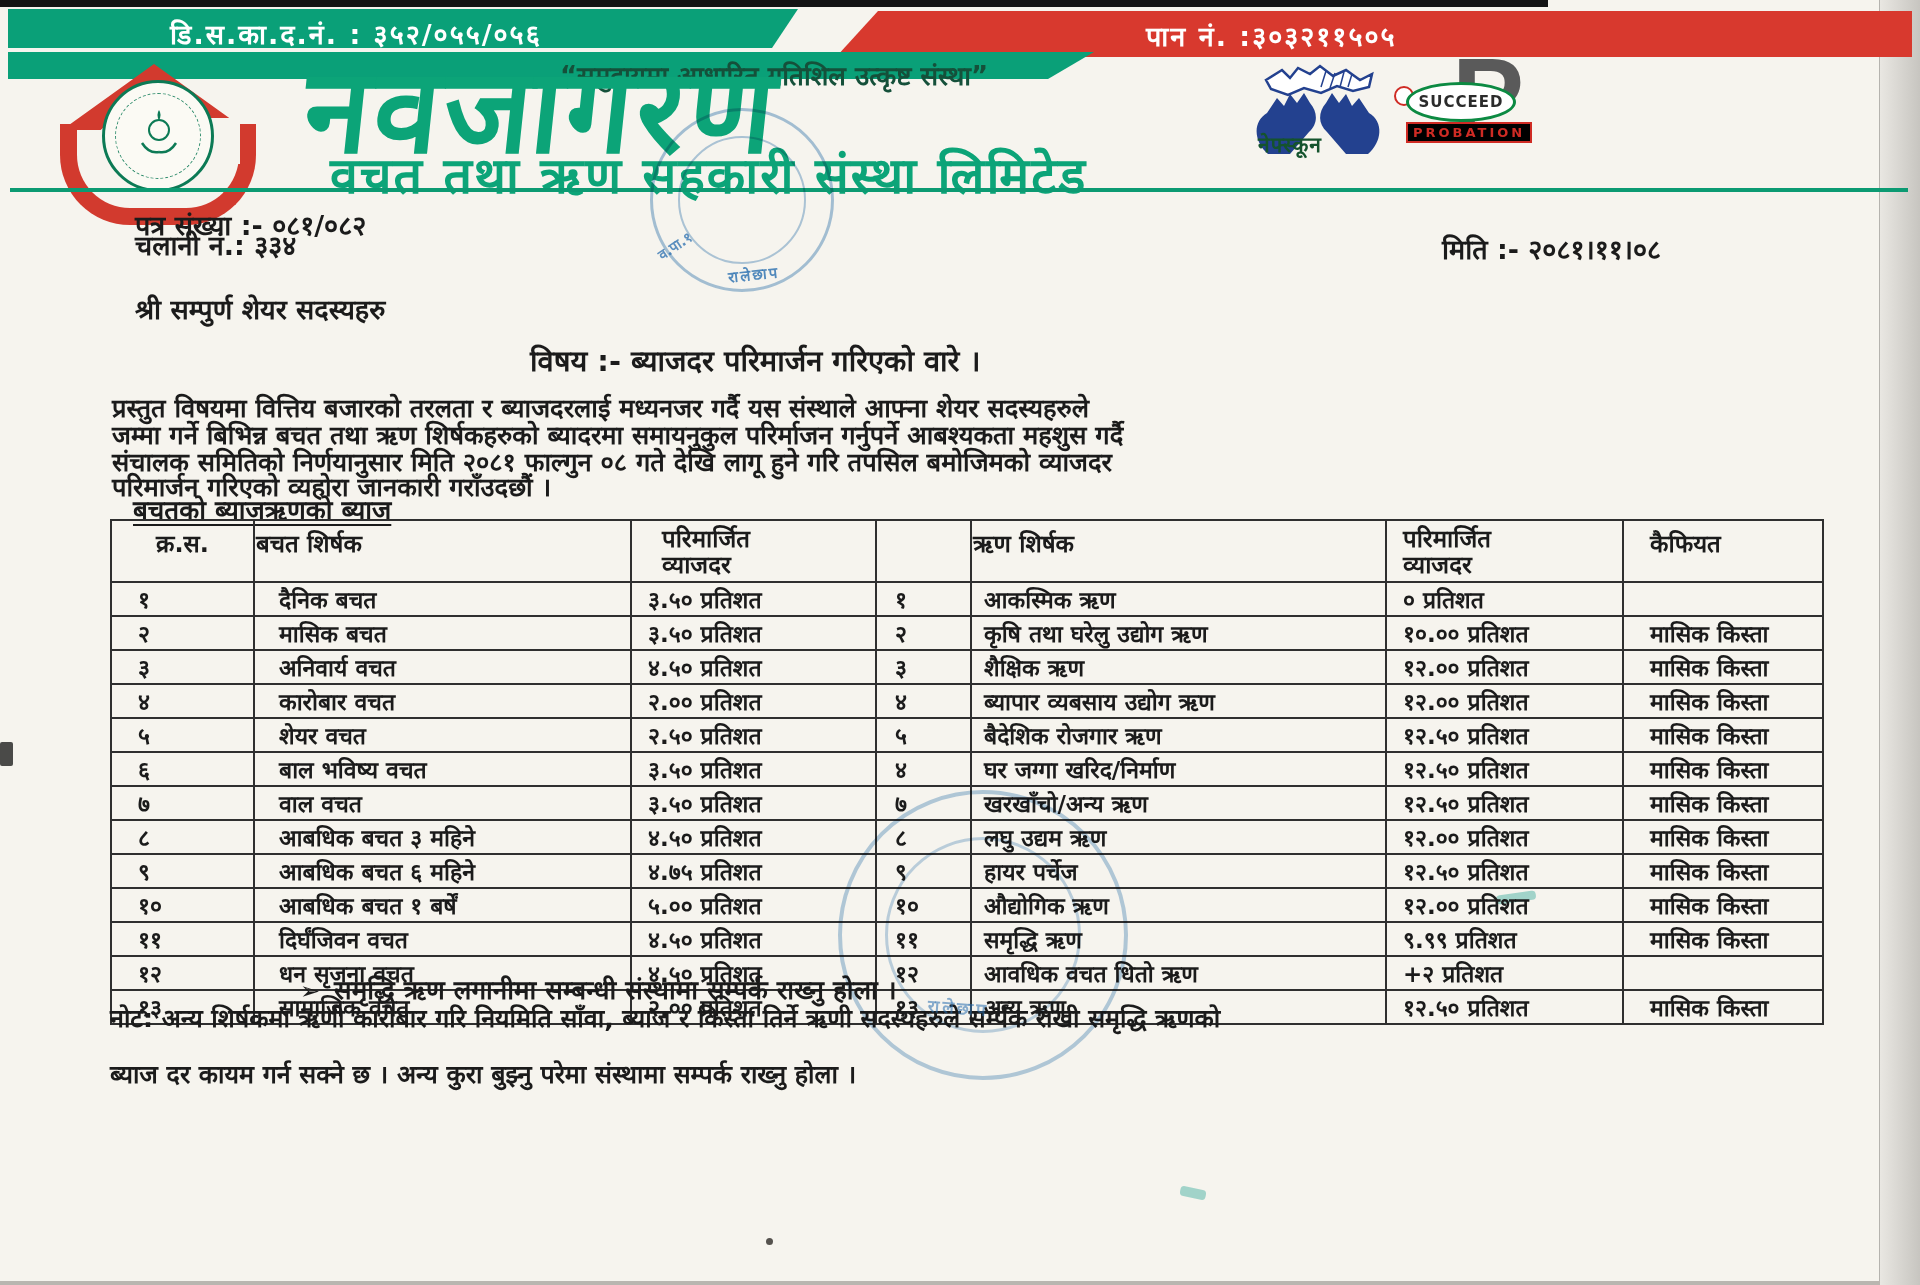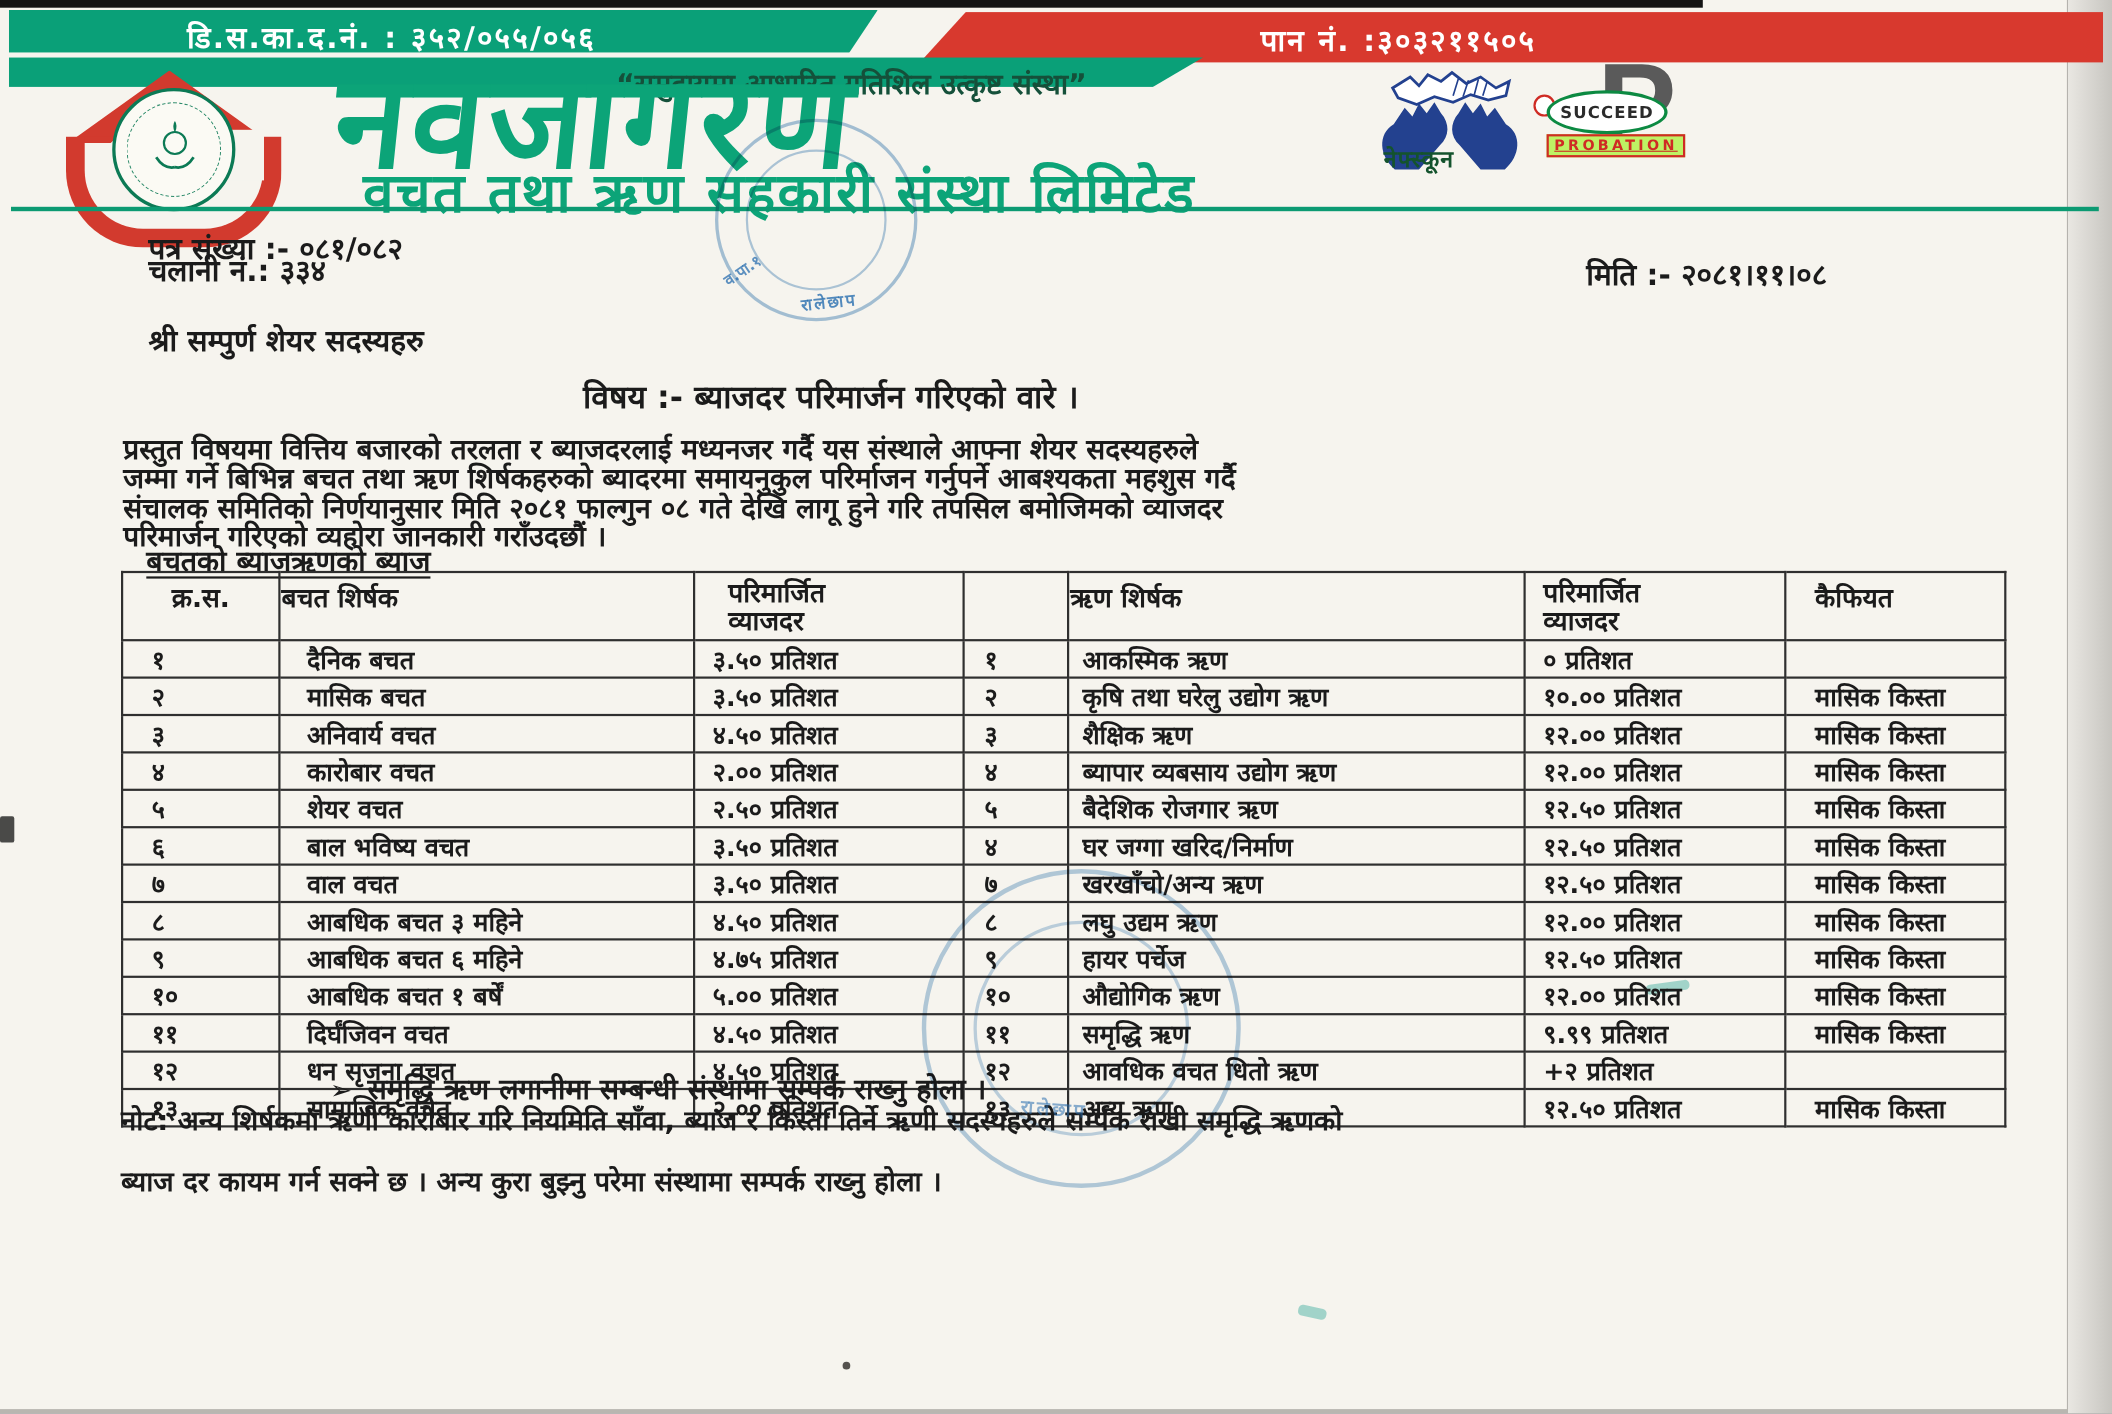--- a/index.html
+++ b/index.html
@@ -37,22 +37,22 @@
   .green-rule{left:10px;top:188px;width:1898px;height:4px;background:#0c9a72;}
   
   .nefscun{left:1238px;top:56px;width:160px;height:100px;}
   .nefscun-label{left:1258px;top:130px;font-size:21px;font-weight:700;color:#14532d;letter-spacing:1px;}
   
   .succeed-p{left:1452px;top:42px;font-size:108px;font-weight:800;color:#5a5a5a;font-family:"Liberation Sans",sans-serif;line-height:1;}
   .succeed-oval{left:1406px;top:82px;width:104px;height:34px;border:3px solid #0c8a42;border-radius:50%;
                 background:#fff;display:flex;align-items:center;justify-content:center;
                 font-size:15px;font-weight:800;color:#2b2b2b;letter-spacing:1px;}
   .succeed-badge{left:1394px;top:86px;width:20px;height:20px;border:2px solid #cf2b24;border-radius:50%;background:#fff;box-sizing:border-box;}
-  .probation{left:1406px;top:122px;padding:1px 5px;border:2px solid #cf2b24;background:#bef264;
-             font-size:13px;font-weight:800;color:#cf2b24;letter-spacing:3px;text-decoration:underline;}
+  .probation{left:1406px;top:122px;padding:1px 5px;border:2px solid #cf2b24;background:#000000;
+             font-size:13px;font-weight:800;color:#cf2b24;letter-spacing:3px;}
   
   .stamp-ring{border-radius:50%;box-sizing:border-box;mix-blend-mode:multiply;}
   .st1-outer{left:650px;top:108px;width:184px;height:184px;border:3px solid rgba(47,118,181,.42);}
   .st1-inner{left:678px;top:136px;width:128px;height:128px;border:2px solid rgba(47,118,181,.38);}
   .st1-t1{left:656px;top:236px;font-size:14px;color:rgba(40,110,175,.75);transform:rotate(-34deg);font-weight:700;}
   .st1-t2{left:728px;top:264px;font-size:15px;color:rgba(40,110,175,.8);transform:rotate(-6deg);font-weight:700;letter-spacing:2px;}
   .st2-outer{left:838px;top:790px;width:290px;height:290px;border:4px solid rgba(47,118,181,.35);}
   .st2-inner{left:885px;top:837px;width:196px;height:196px;border:3px solid rgba(47,118,181,.30);}
   .st2-t1{left:928px;top:996px;font-size:17px;color:rgba(40,110,175,.55);transform:rotate(4deg);font-weight:700;letter-spacing:3px;}
   

